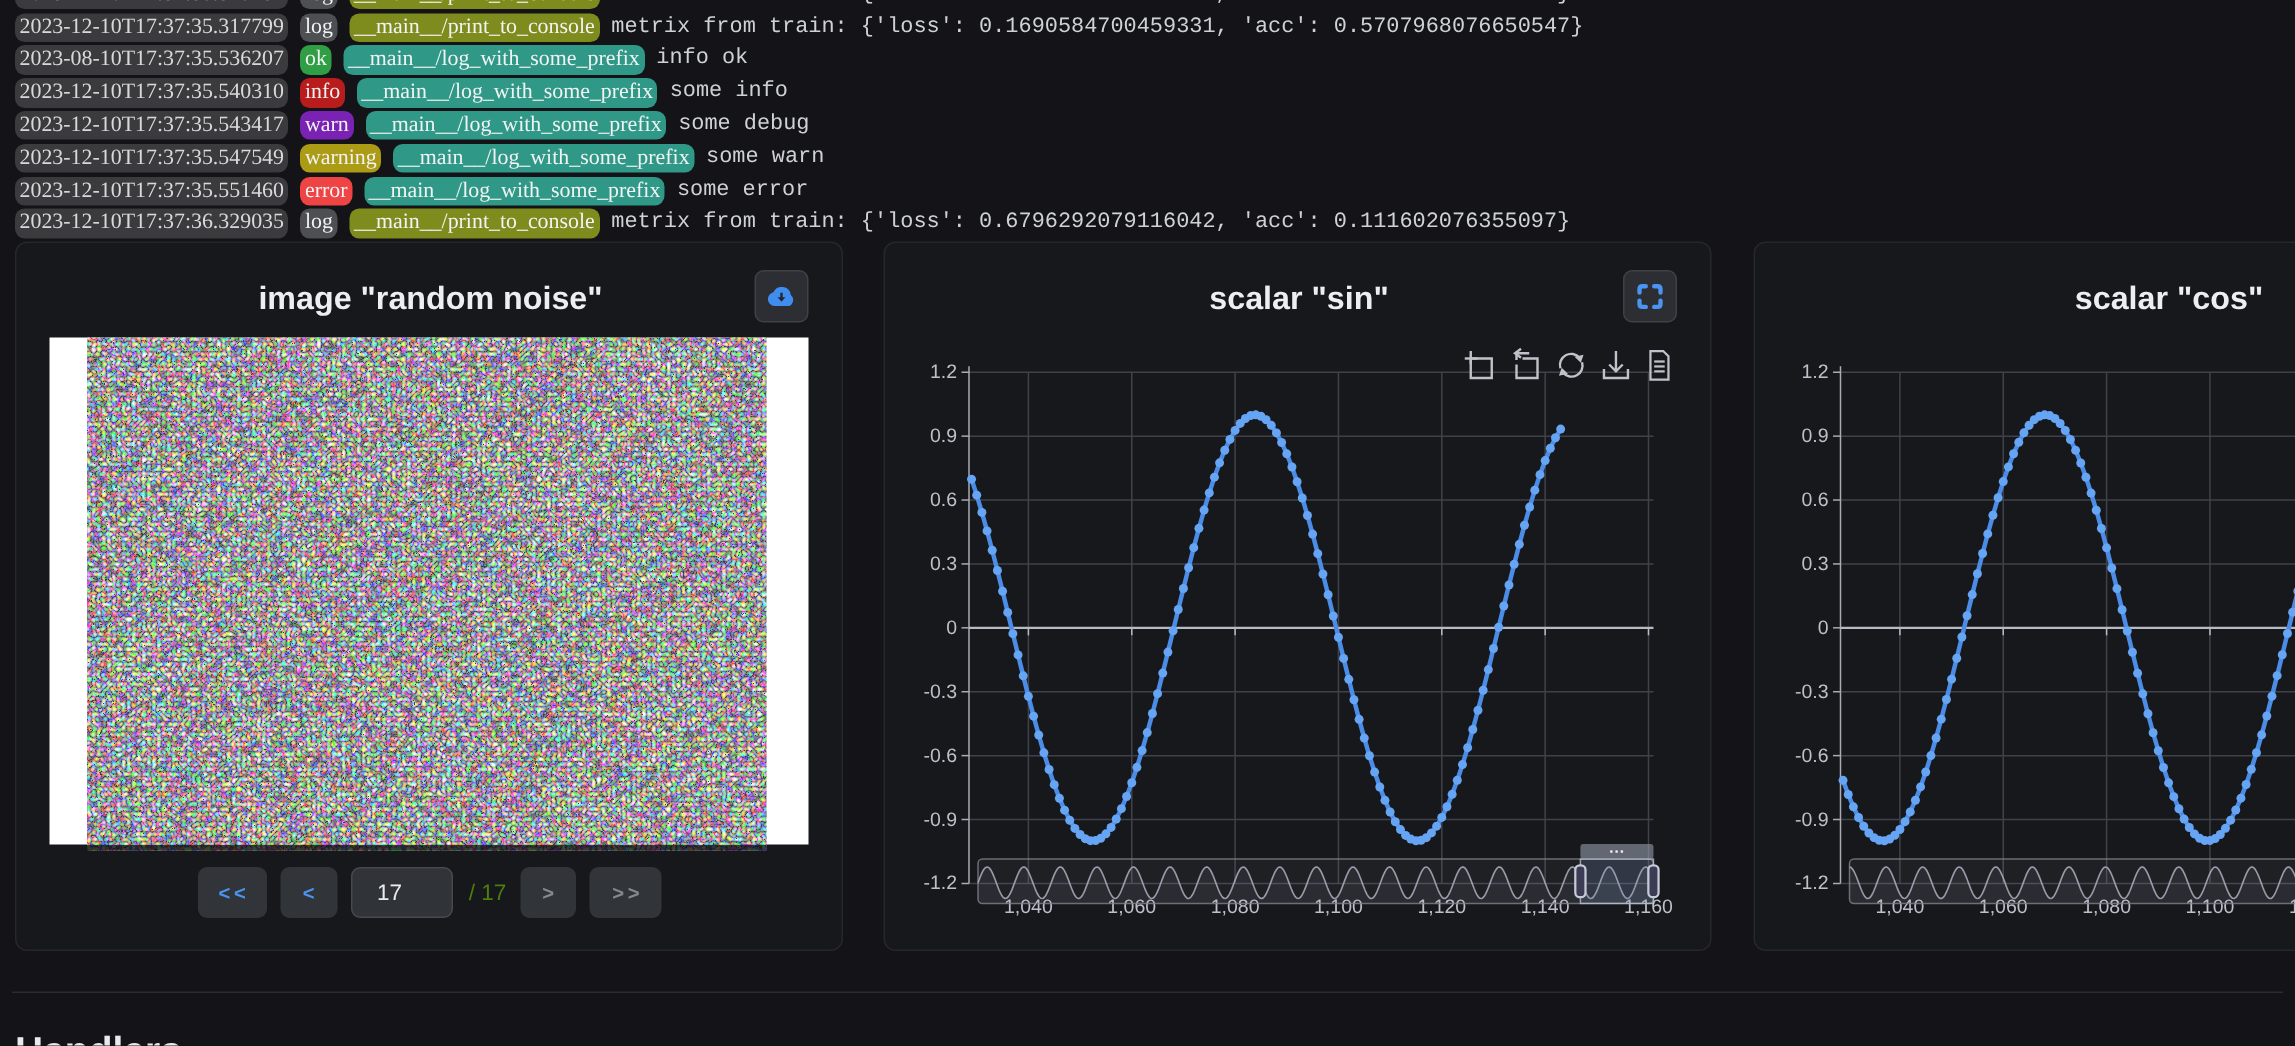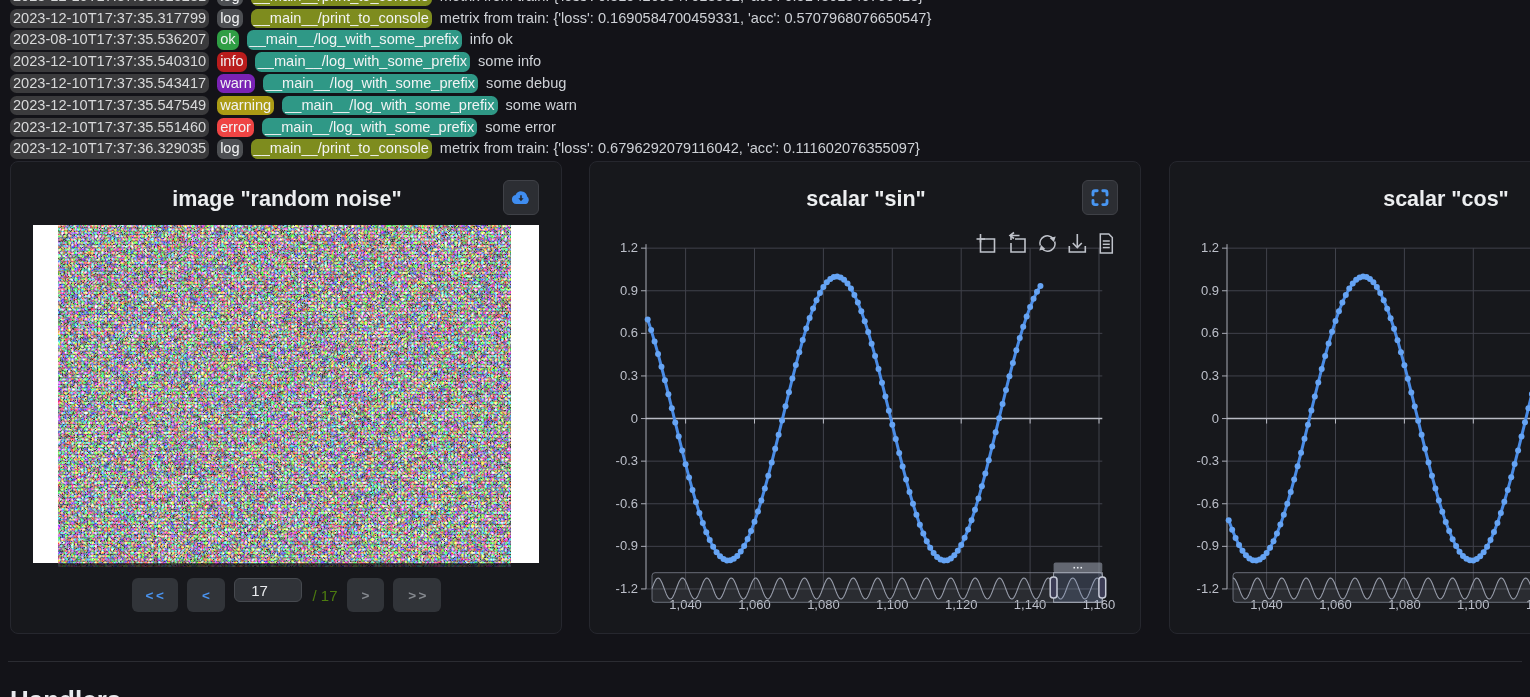--- a/index.html
+++ b/index.html
@@ -1,20 +1,20 @@
 <!DOCTYPE html>
 <html><head><meta charset="utf-8"><style>
 *{margin:0;padding:0;box-sizing:border-box}
 html,body{width:1530px;height:697px;overflow:hidden;background:#131318;font-family:"Liberation Sans",sans-serif}
 body{position:relative}
 .lrow{position:absolute;left:10px;white-space:nowrap;height:19.4px}
 .pill{display:inline-block;height:19.4px;line-height:19.6px;border-radius:6.5px;padding:0 3px;margin-right:8px;
-  font-family:Liberation Sans, sans-serif;font-size:14.6px;color:#f2f3f4;vertical-align:top}
+  font-family:Liberation Serif, serif;font-size:14.6px;color:#f2f3f4;vertical-align:top}
 .pill.ts{background:#3b3b3d;color:#d8d9da}
-.msg{font-family:Liberation Sans, sans-serif;font-size:14.6px;color:#ced1d6;line-height:19.4px;display:inline-block;vertical-align:top}
+.msg{font-family:Liberation Mono, monospace;font-size:14.6px;color:#ced1d6;line-height:19.4px;display:inline-block;vertical-align:top}
 .card{position:absolute;top:161px;width:552px;height:473px;background:#17181c;border:1px solid #26272e;border-radius:8px}
 .ctitle{position:absolute;top:25px;width:552px;text-align:center;font-weight:bold;font-size:21.5px;color:#eceef0;letter-spacing:0}
 .cbtn{position:absolute;left:492px;top:18px;width:36px;height:35px;background:#2c2e33;border:1px solid #3f4147;border-radius:6px;display:flex;align-items:center;justify-content:center}
 .pgbtn{position:absolute;top:416.4px;height:34px;background:#313439;border-radius:6px;display:flex;align-items:center;justify-content:center;
   font-size:13.5px;font-weight:bold;letter-spacing:2.5px;text-indent:2.5px}
 .bl{color:#4a94f0}.gr{color:#85898f}
 svg{position:absolute;left:0;top:0}
 </style></head>
 <body>
 <div class="lrow" style="top:-13.2px"><span class="pill ts">2023-12-10T17:37:35.315281</span><span class="pill" style="background:#4d4f53">log</span><span class="pill" style="background:#7e8c1e">__main__/print_to_console</span><span class="msg">metrix from train: {'loss': 0.3154269847013562, 'acc': 0.514361840703423}</span></div>
@@ -38,21 +38,21 @@
     <svg width="453" height="342" style="left:47px;top:62.8px;position:absolute">
       <filter id="nz" x="0" y="0" width="100%" height="100%">
         <feTurbulence type="turbulence" baseFrequency="0.30" numOctaves="1" seed="5" result="t"></feTurbulence>
         <feColorMatrix in="t" type="matrix" values="2.0 0 0 0 0.05  0 2.0 0 0 0.05  0 0 2.0 0 0.05  0 0 0 0 1"></feColorMatrix>
       </filter>
       <rect width="453" height="342" filter="url(#nz)"></rect>
       <rect y="338.2" width="453" height="3.8" fill="rgba(10,10,14,0.75)"></rect>
     </svg>
     <div class="pgbtn bl" style="left:120.5px;width:46.5px">&lt;&lt;</div>
     <div class="pgbtn bl" style="left:176px;width:37.7px">&lt;</div>
-    <div style="position:absolute;left:222.6px;top:416.4px;width:68px;height:24px;background:#303338;border:1px solid #46494f;border-radius:6px;color:#e9ebee;font-size:15px;display:flex;align-items:center;justify-content:center;padding-right:16px">17</div>
+    <div style="position:absolute;left:222.6px;top:416.4px;width:68px;height:34px;background:#303338;border:1px solid #46494f;border-radius:6px;color:#e9ebee;font-size:15px;display:flex;align-items:center;justify-content:center;padding-right:16px">17</div>
     <div style="position:absolute;left:301.5px;top:416.4px;height:34px;display:flex;align-items:center;color:#4d7c0f;font-size:15px">/ 17</div>
     <div class="pgbtn gr" style="left:335.6px;width:37.6px">&gt;</div>
     <div class="pgbtn gr" style="left:382.1px;width:48.4px">&gt;&gt;</div>
   </div>
 <div class="card" style="left:589px">
     <div class="ctitle">scalar "sin"</div>
     <div class="cbtn">
       <svg width="34" height="33" viewBox="0 0 34 33" style="position:static">
         <g stroke="#4896f2" stroke-width="2.9" fill="none" stroke-linecap="round">
           <path d="M10 14 V11.8 Q10 9.8 12 9.8 H14.2"></path>

